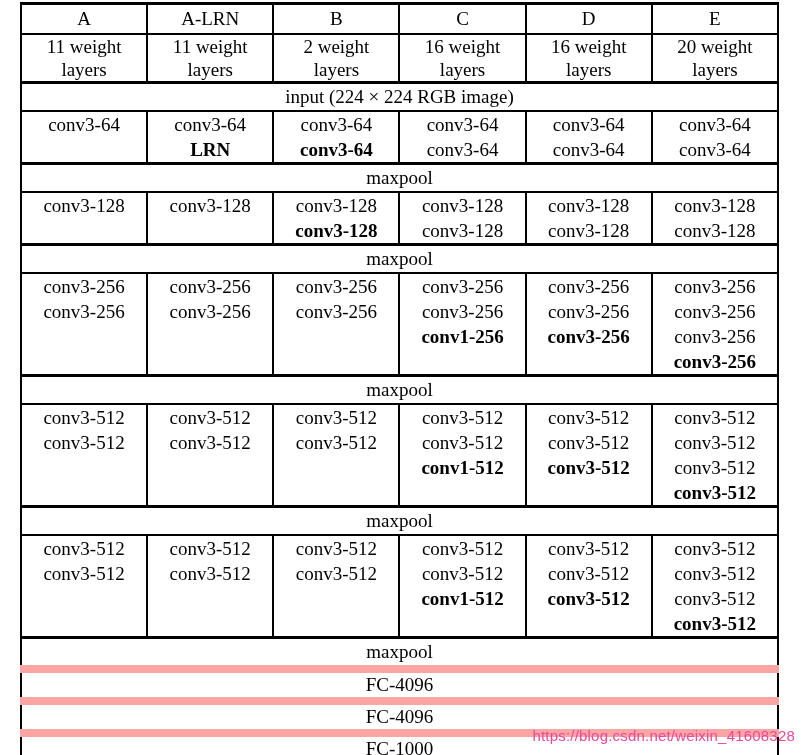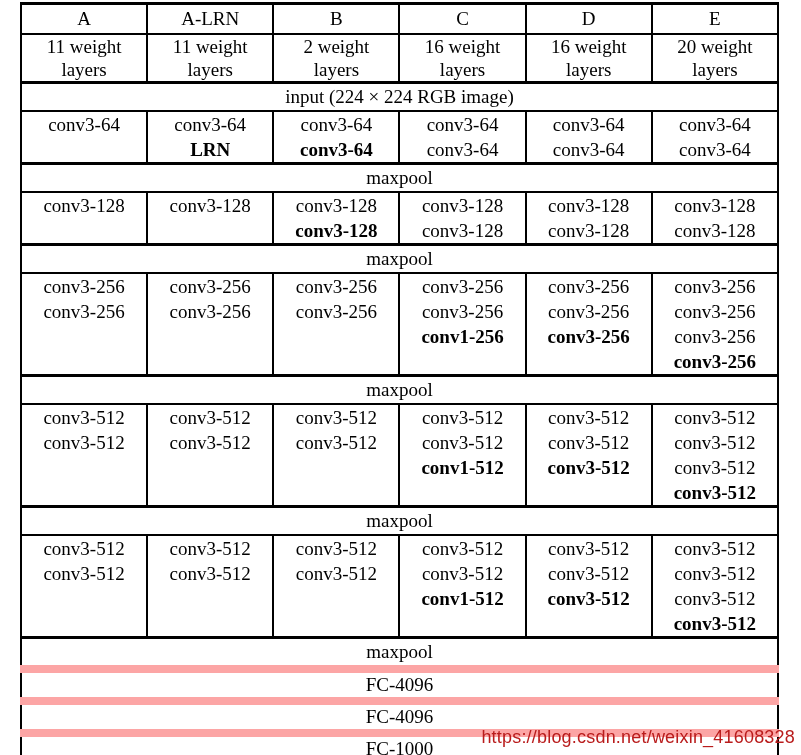--- a/index.html
+++ b/index.html
@@ -89,22 +89,22 @@
     vertical-align: middle;
     border-top: 8px solid #fca5a5;
   }
   tr.foot-last td { border-bottom: 3px solid #000; }
 
   #watermark {
     position: absolute;
     right: 6px;
     top: 727px;
     font-family: "Liberation Sans", sans-serif;
-    font-size: 18px;
-    color: #b91c1c;
+    font-size: 15px;
+    color: #ec4899;
     letter-spacing: 0.2px;
     white-space: nowrap;
     user-select: none;
   }
 </style>
 </head>
 <body>
 
 <div id="table-wrap">
   <table class="convnet">

